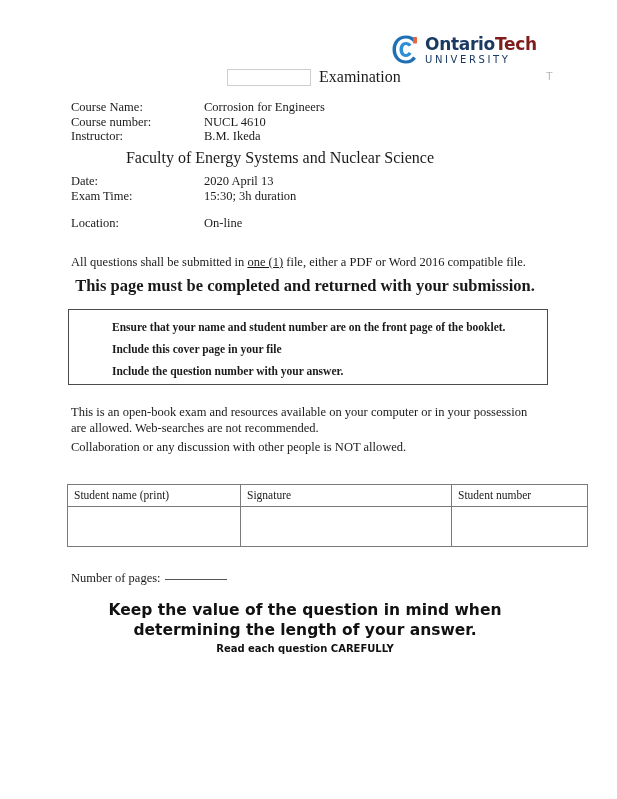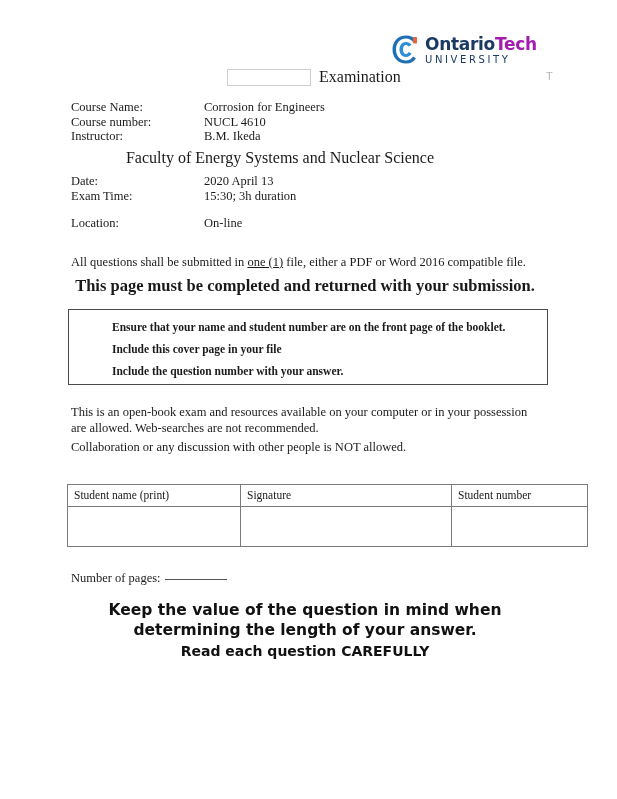--- a/index.html
+++ b/index.html
@@ -44,21 +44,21 @@
   }
   .logo-word {
     font-family: "DejaVu Sans", "Liberation Sans", sans-serif;
     font-size: 17px;
     font-weight: bold;
     line-height: 17px;
     letter-spacing: -0.3px;
     white-space: nowrap;
   }
   .logo-word .w-ontario { color: #1b3a63; }
-  .logo-word .w-tech { color: #a21caf; text-align: right; }
+  .logo-word .w-tech { color: #7f1d1d; text-align: right; }
   .logo-sub {
     font-family: "DejaVu Sans", "Liberation Sans", sans-serif;
     font-size: 10px;
     font-weight: normal;
     letter-spacing: 2.6px;
     color: #1b3a63;
     line-height: 11px;
     margin-top: 1px;
   }
 
@@ -235,21 +235,21 @@
   }
   #closing-1 {
     top: 600px;
     font-size: 15.5px;
     line-height: 20px;
     padding: 0 68px;
     box-sizing: border-box;
   }
   #closing-2 {
     top: 643px;
-    font-size: 14px;
+    font-size: 10px;
   }
 </style>
 </head>
 <body>
 
 <div class="page">
 
   <div class="logo-wrap">
     <svg class="logo-mark" viewBox="0 0 60 62">
       <path d="M30 3 C14 3 3 15 3 31 C3 47 14 59 30 59 C39 59 46 55 50 49 L44 45 C41 50 36 53 30 53 C18 53 10 44 10 31 C10 18 18 9 30 9 C36 9 41 12 44 16 L50 12 C46 6 39 3 30 3 Z" fill="#1f6fb5"></path>

